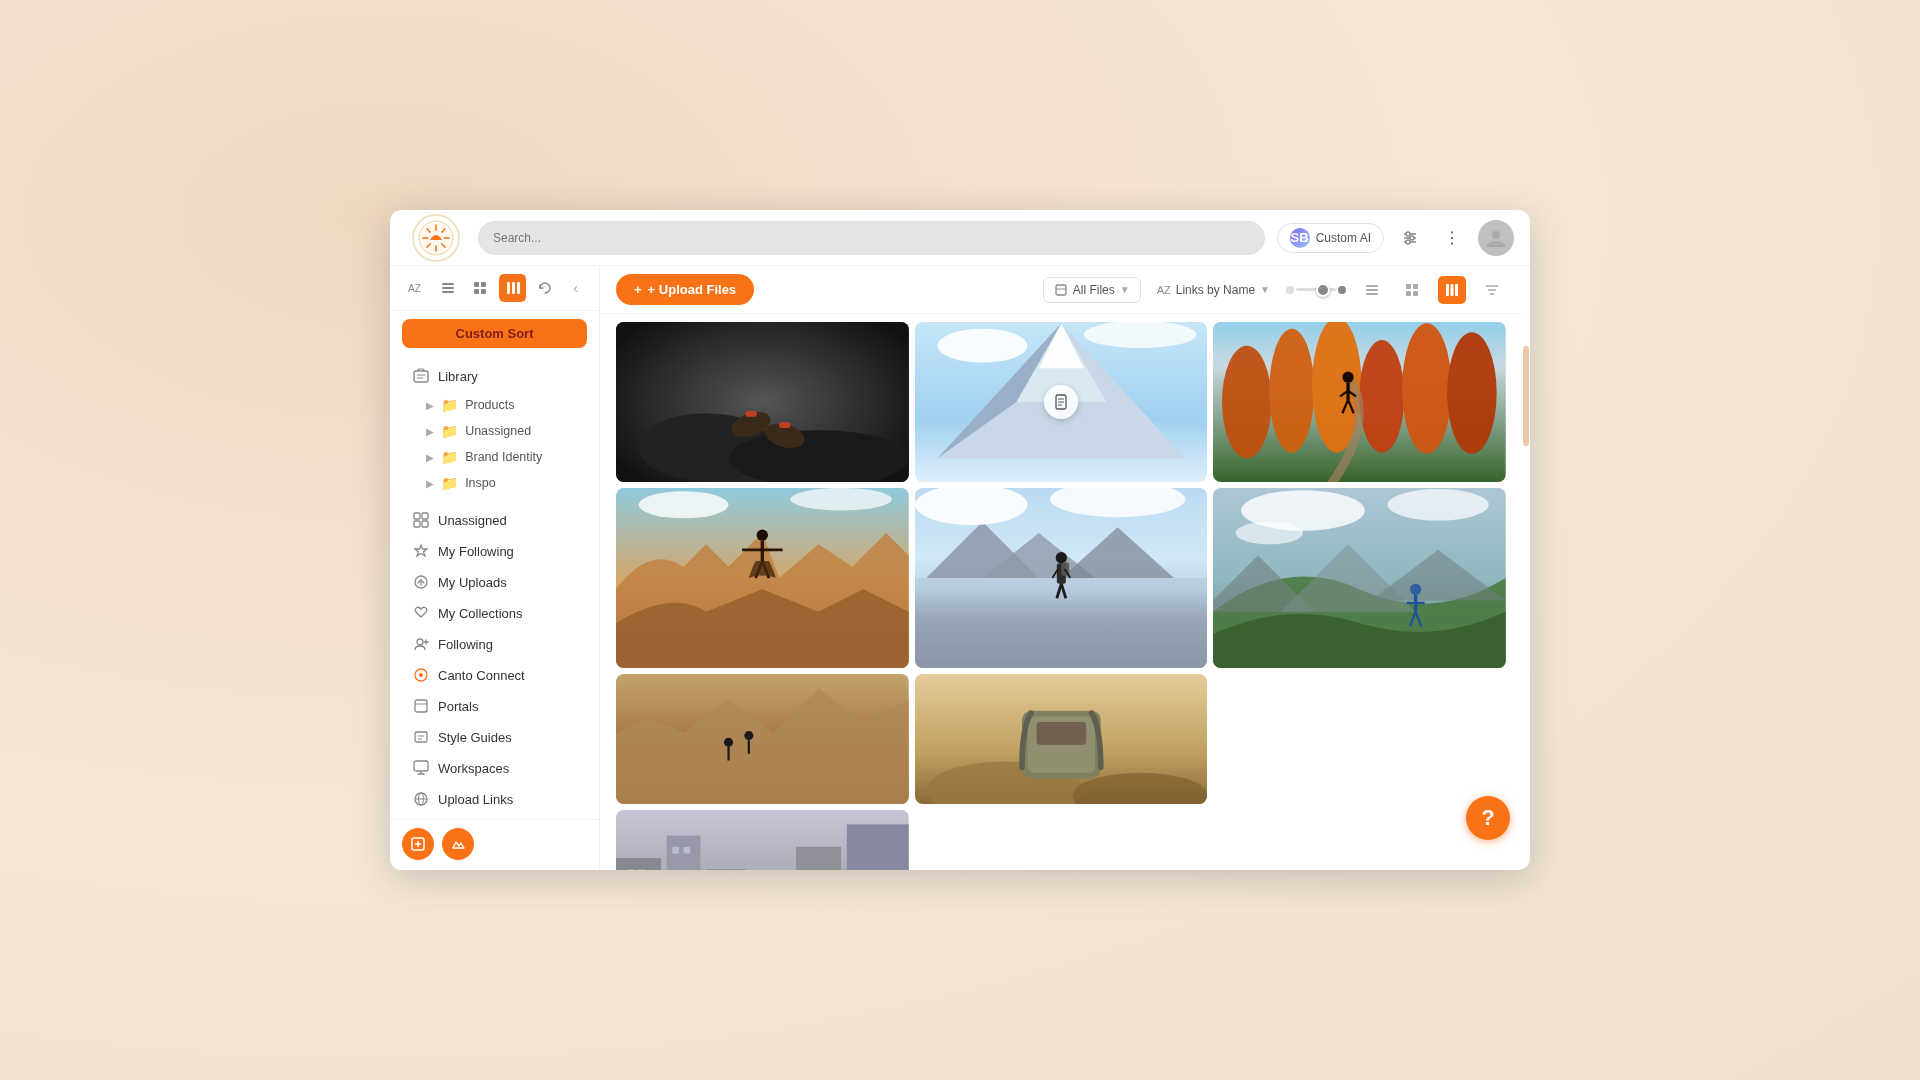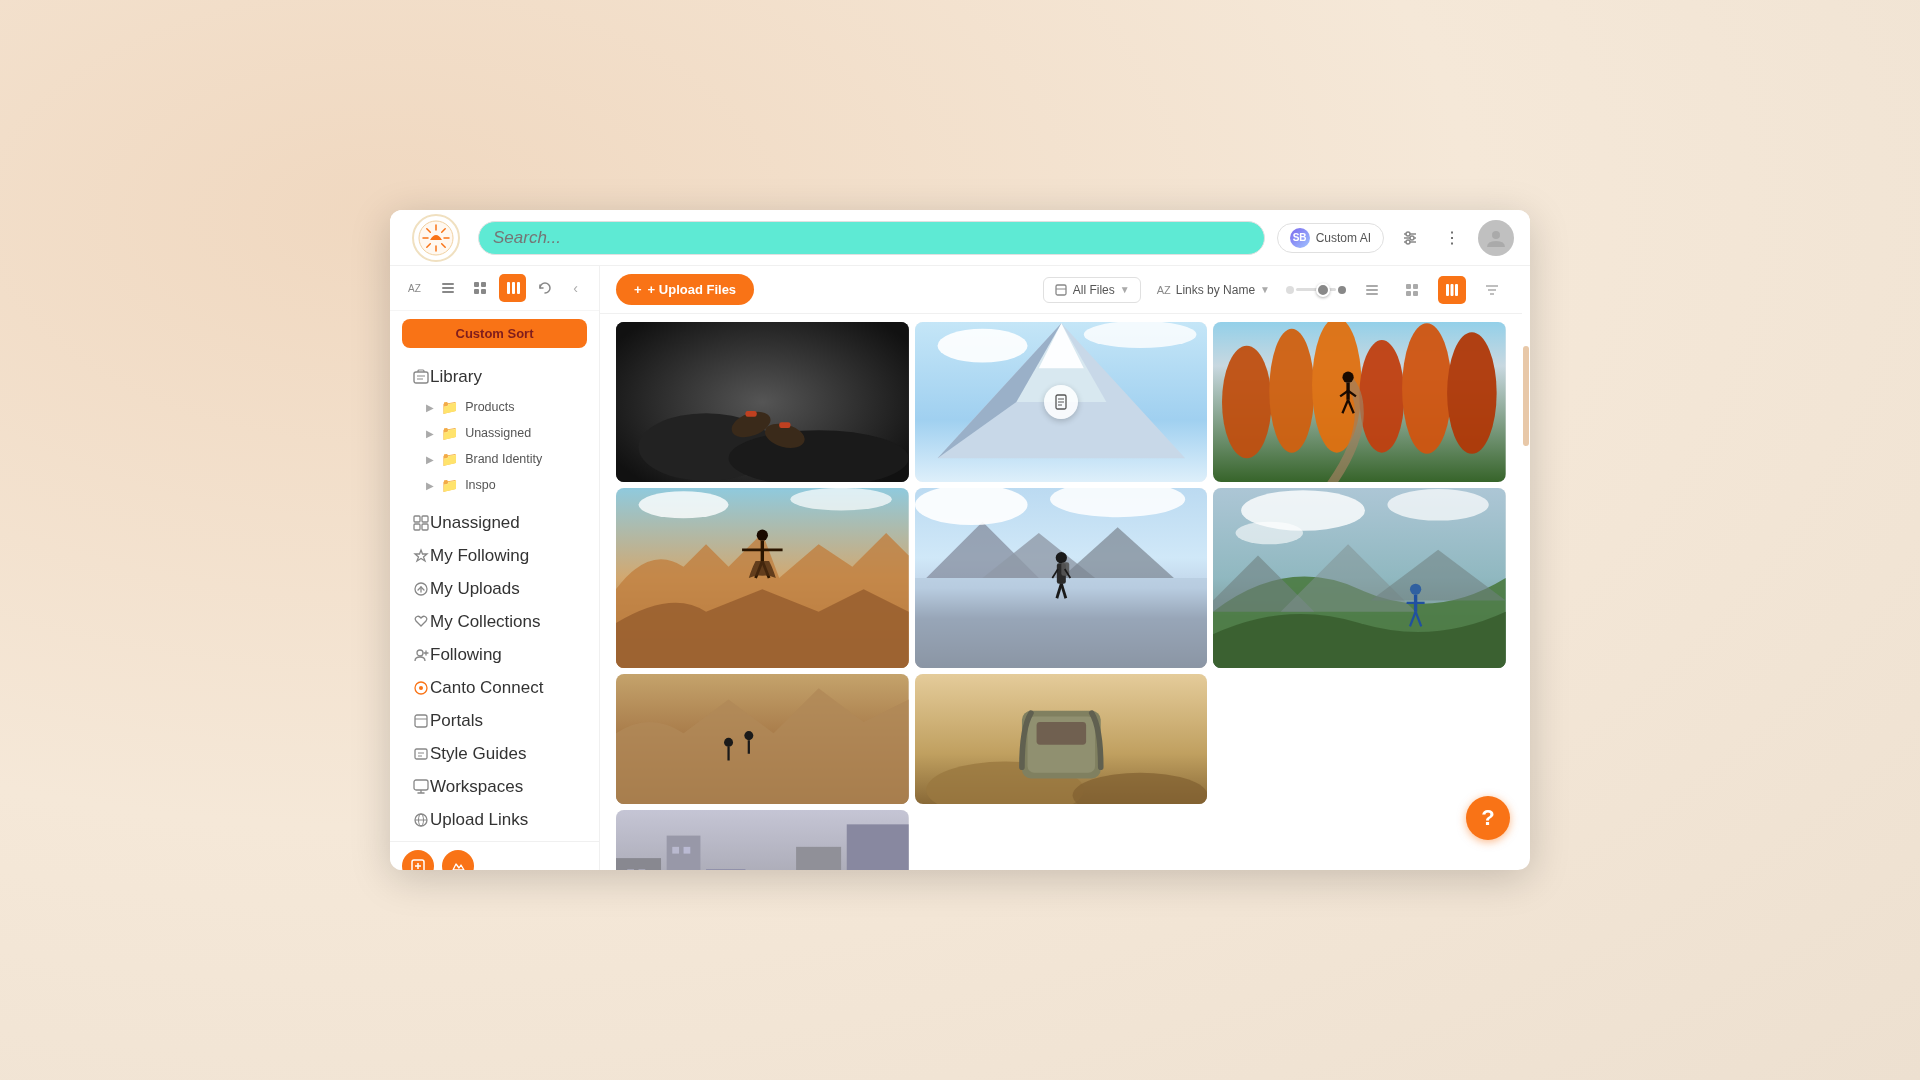--- a/index.html
+++ b/index.html
@@ -48,25 +48,24 @@
       align-items: center;
       justify-content: center;
       overflow: hidden;
     }
     .search-bar {
       flex: 1;
       height: 34px;
       border: 1.5px solid #e0e0e0;
       border-radius: 20px;
       padding: 0 14px;
-      font-size: 17px;
+      font-size: 12px;
       color: #555;
       outline: none;
-      background: #5eead4;
-      font-style: italic;
+      background: #e5e5e5;
     }
     .top-bar-right {
       display: flex;
       align-items: center;
       gap: 10px;
     }
     .disable-ai-btn {
       display: flex;
       align-items: center;
       gap: 6px;
@@ -80,21 +79,21 @@
     }
     .sb-icon {
       width: 20px;
       height: 20px;
       border-radius: 50%;
       background: linear-gradient(135deg, #7b68ee, #a0c4ff);
       display: flex;
       align-items: center;
       justify-content: center;
       color: #fff;
-      font-size: 10px;
+      font-size: 13px;
       font-weight: bold;
     }
     .icon-btn {
       width: 32px;
       height: 32px;
       border-radius: 6px;
       border: none;
       background: transparent;
       cursor: pointer;
       display: flex;
@@ -184,22 +183,23 @@
       text-align: center;
     }
     .nav-section {
       padding: 4px 0;
     }
     .nav-item {
       display: flex;
       align-items: center;
       padding: 6px 16px;
       cursor: pointer;
-      font-size: 17px;
+      font-size: 13px;
       color: #333;
+      gap: 8px;
       border-radius: 6px;
       margin: 1px 6px;
     }
     .nav-item-icon {
       width: 18px;
       height: 18px;
       display: flex;
       align-items: center;
       justify-content: center;
       font-size: 14px;

